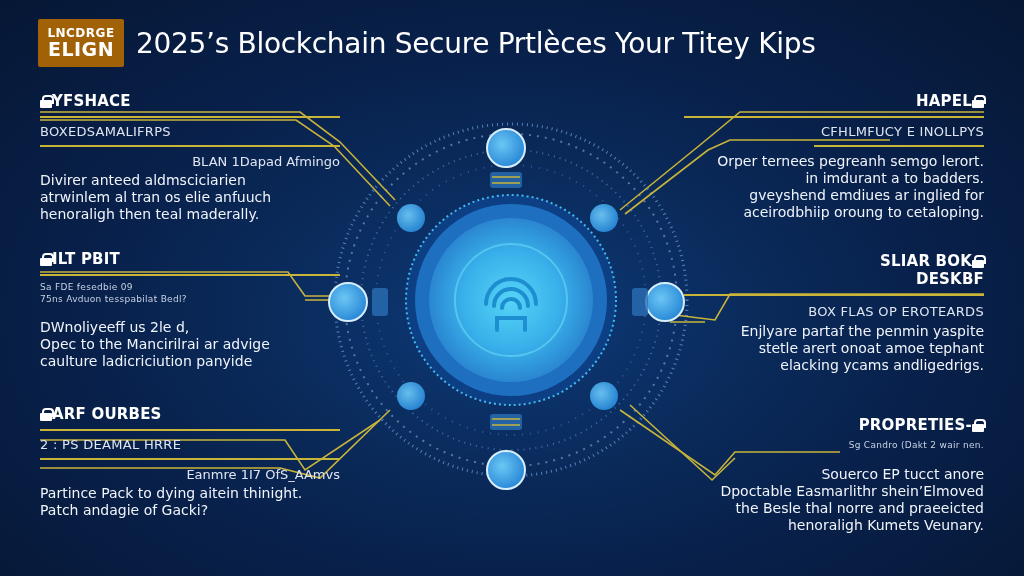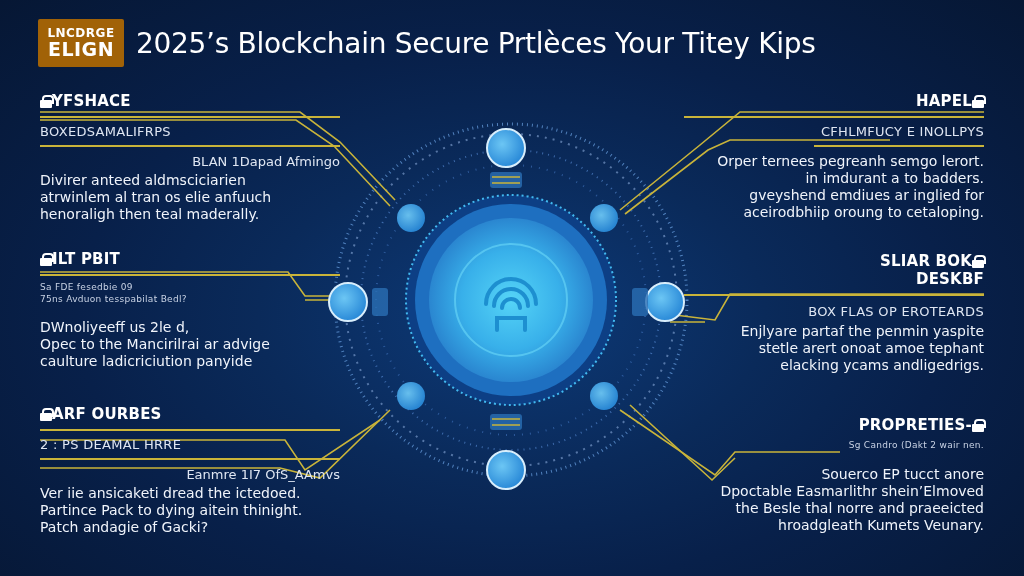--- a/index.html
+++ b/index.html
@@ -147,21 +147,20 @@
 
 <div class="panel left" style="top:405px">
   <div class="ptitle">
       <span class="lock"></span>
       <span>ARF OURBES</span>
     </div>
   <div class="rule"></div>
   <div class="sub">2 : PS DEAMAL HRRE</div>
   <div class="rule"></div>
   <div class="body first">Eanmre 1I7 OfS_AAmvs</div>
-  <div class="body" style="margin-top:0">Ver iie ansicaketi dread the ictedoed.</div>
   <div class="body" style="margin-top:0">Partince Pack to dying aitein thinight.</div>
   <div class="body" style="margin-top:0">Patch andagie of Gacki?</div>
 </div>
 
 <div class="panel right" style="top:92px">
   <div class="ptitle">
       <span>HAPEL</span>
       <span class="lock"></span>
     </div>
   <div class="rule"></div>
@@ -190,14 +189,14 @@
 
 <div class="panel right" style="top:416px">
   <div class="ptitle">
       <span>PROPRETIES-</span>
       <span class="lock"></span>
     </div>
   <div class="sub small" style="margin-top:6px">Sg Candro (Dakt 2 wair nen.</div>
   <div class="body" style="margin-top:16px">Souerco EP tucct anore</div>
   <div class="body" style="margin-top:0">Dpoctable Easmarlithr shein’Elmoved</div>
   <div class="body" style="margin-top:0">the Besle thal norre and praeeicted</div>
-  <div class="body" style="margin-top:0">hroadgleath Kumets Veunary.</div>
+  <div class="body" style="margin-top:0">henoraligh Kumets Veunary.</div>
 </div>
 
 </body></html>

